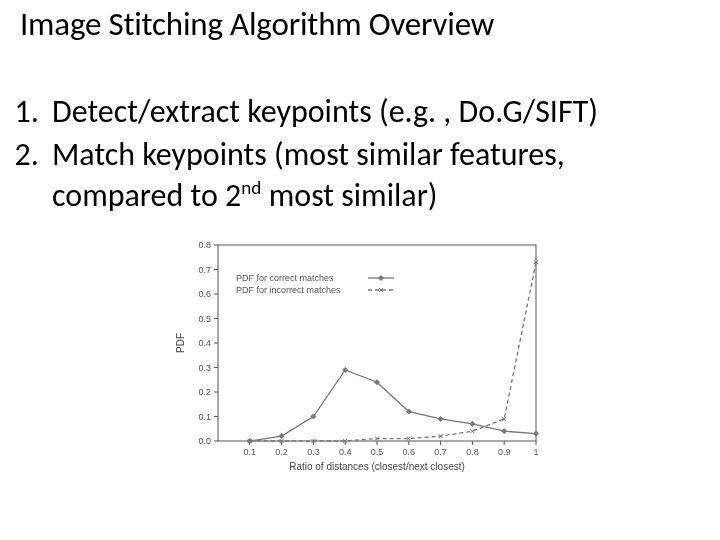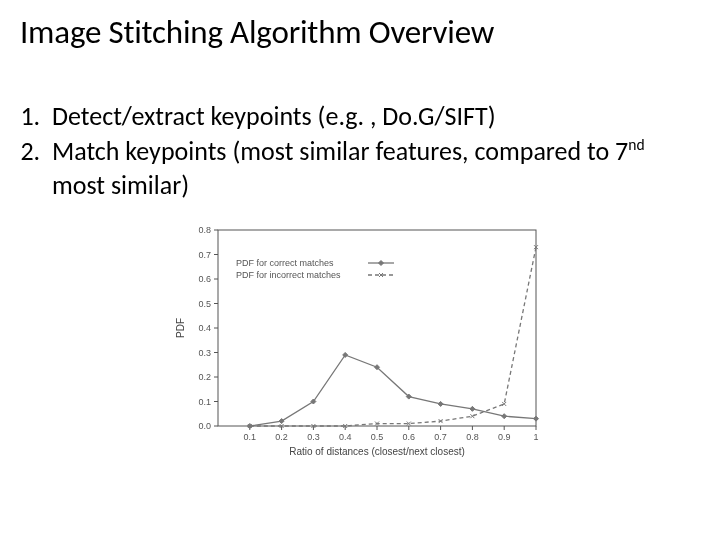--- a/index.html
+++ b/index.html
@@ -8,32 +8,32 @@
     width: 720px;
     height: 540px;
     background: #fff;
     font-family: Calibri, "Segoe UI", Arial, sans-serif;
     color: #000;
   }
   .slide {
     box-sizing: border-box;
     width: 720px;
     height: 540px;
-    padding: 12px 20px 10px 20px;
+    padding: 4px 20px 10px 20px;
   }
   .title {
     font-size: 33px;
     font-weight: 400;
     letter-spacing: -0.2px;
     margin: 0 0 48px 0;
   }
   ol.points {
     margin: 0 0 18px 26px;
     padding: 0;
-    font-size: 26px;
+    font-size: 32px;
     line-height: 1.28;
   }
   ol.points li {
     margin: 0 0 2px 0;
     padding-left: 6px;
   }
   .sup { font-size: 60%; vertical-align: super; line-height: 0; text-align: center; }
   .chart-wrap {
     width: 380px;
     margin: 8px auto 0 auto;
@@ -51,21 +51,21 @@
 <body>
 
 <div class="slide">
   <h1 class="title">Image Stitching Algorithm Overview</h1>
 
   <ol class="points">
     <li>
       <span>Detect/extract keypoints (e.g. , Do.G/SIFT)</span>
     </li>
     <li>
-      <span>Match keypoints (most similar features, compared to 7</span><span class="sup">nd</span><span> most similar)</span>
+      <span>Match keypoints (most similar features, compared to 2</span><span class="sup">nd</span><span> most similar)</span>
     </li>
   </ol>
 
   <div class="chart-wrap">
     <svg id="chart-svg" width="380" height="240">
         <rect x="48" y="10" width="318" height="196" class="axis-line"></rect>
         <line x1="44" y1="206" x2="48" y2="206" class="axis-line"></line>
         <text x="41" y="209" class="tick-label" text-anchor="end">0.0</text>
         <line x1="44" y1="181.5" x2="48" y2="181.5" class="axis-line"></line>
         <text x="41" y="184.5" class="tick-label" text-anchor="end">0.1</text>

